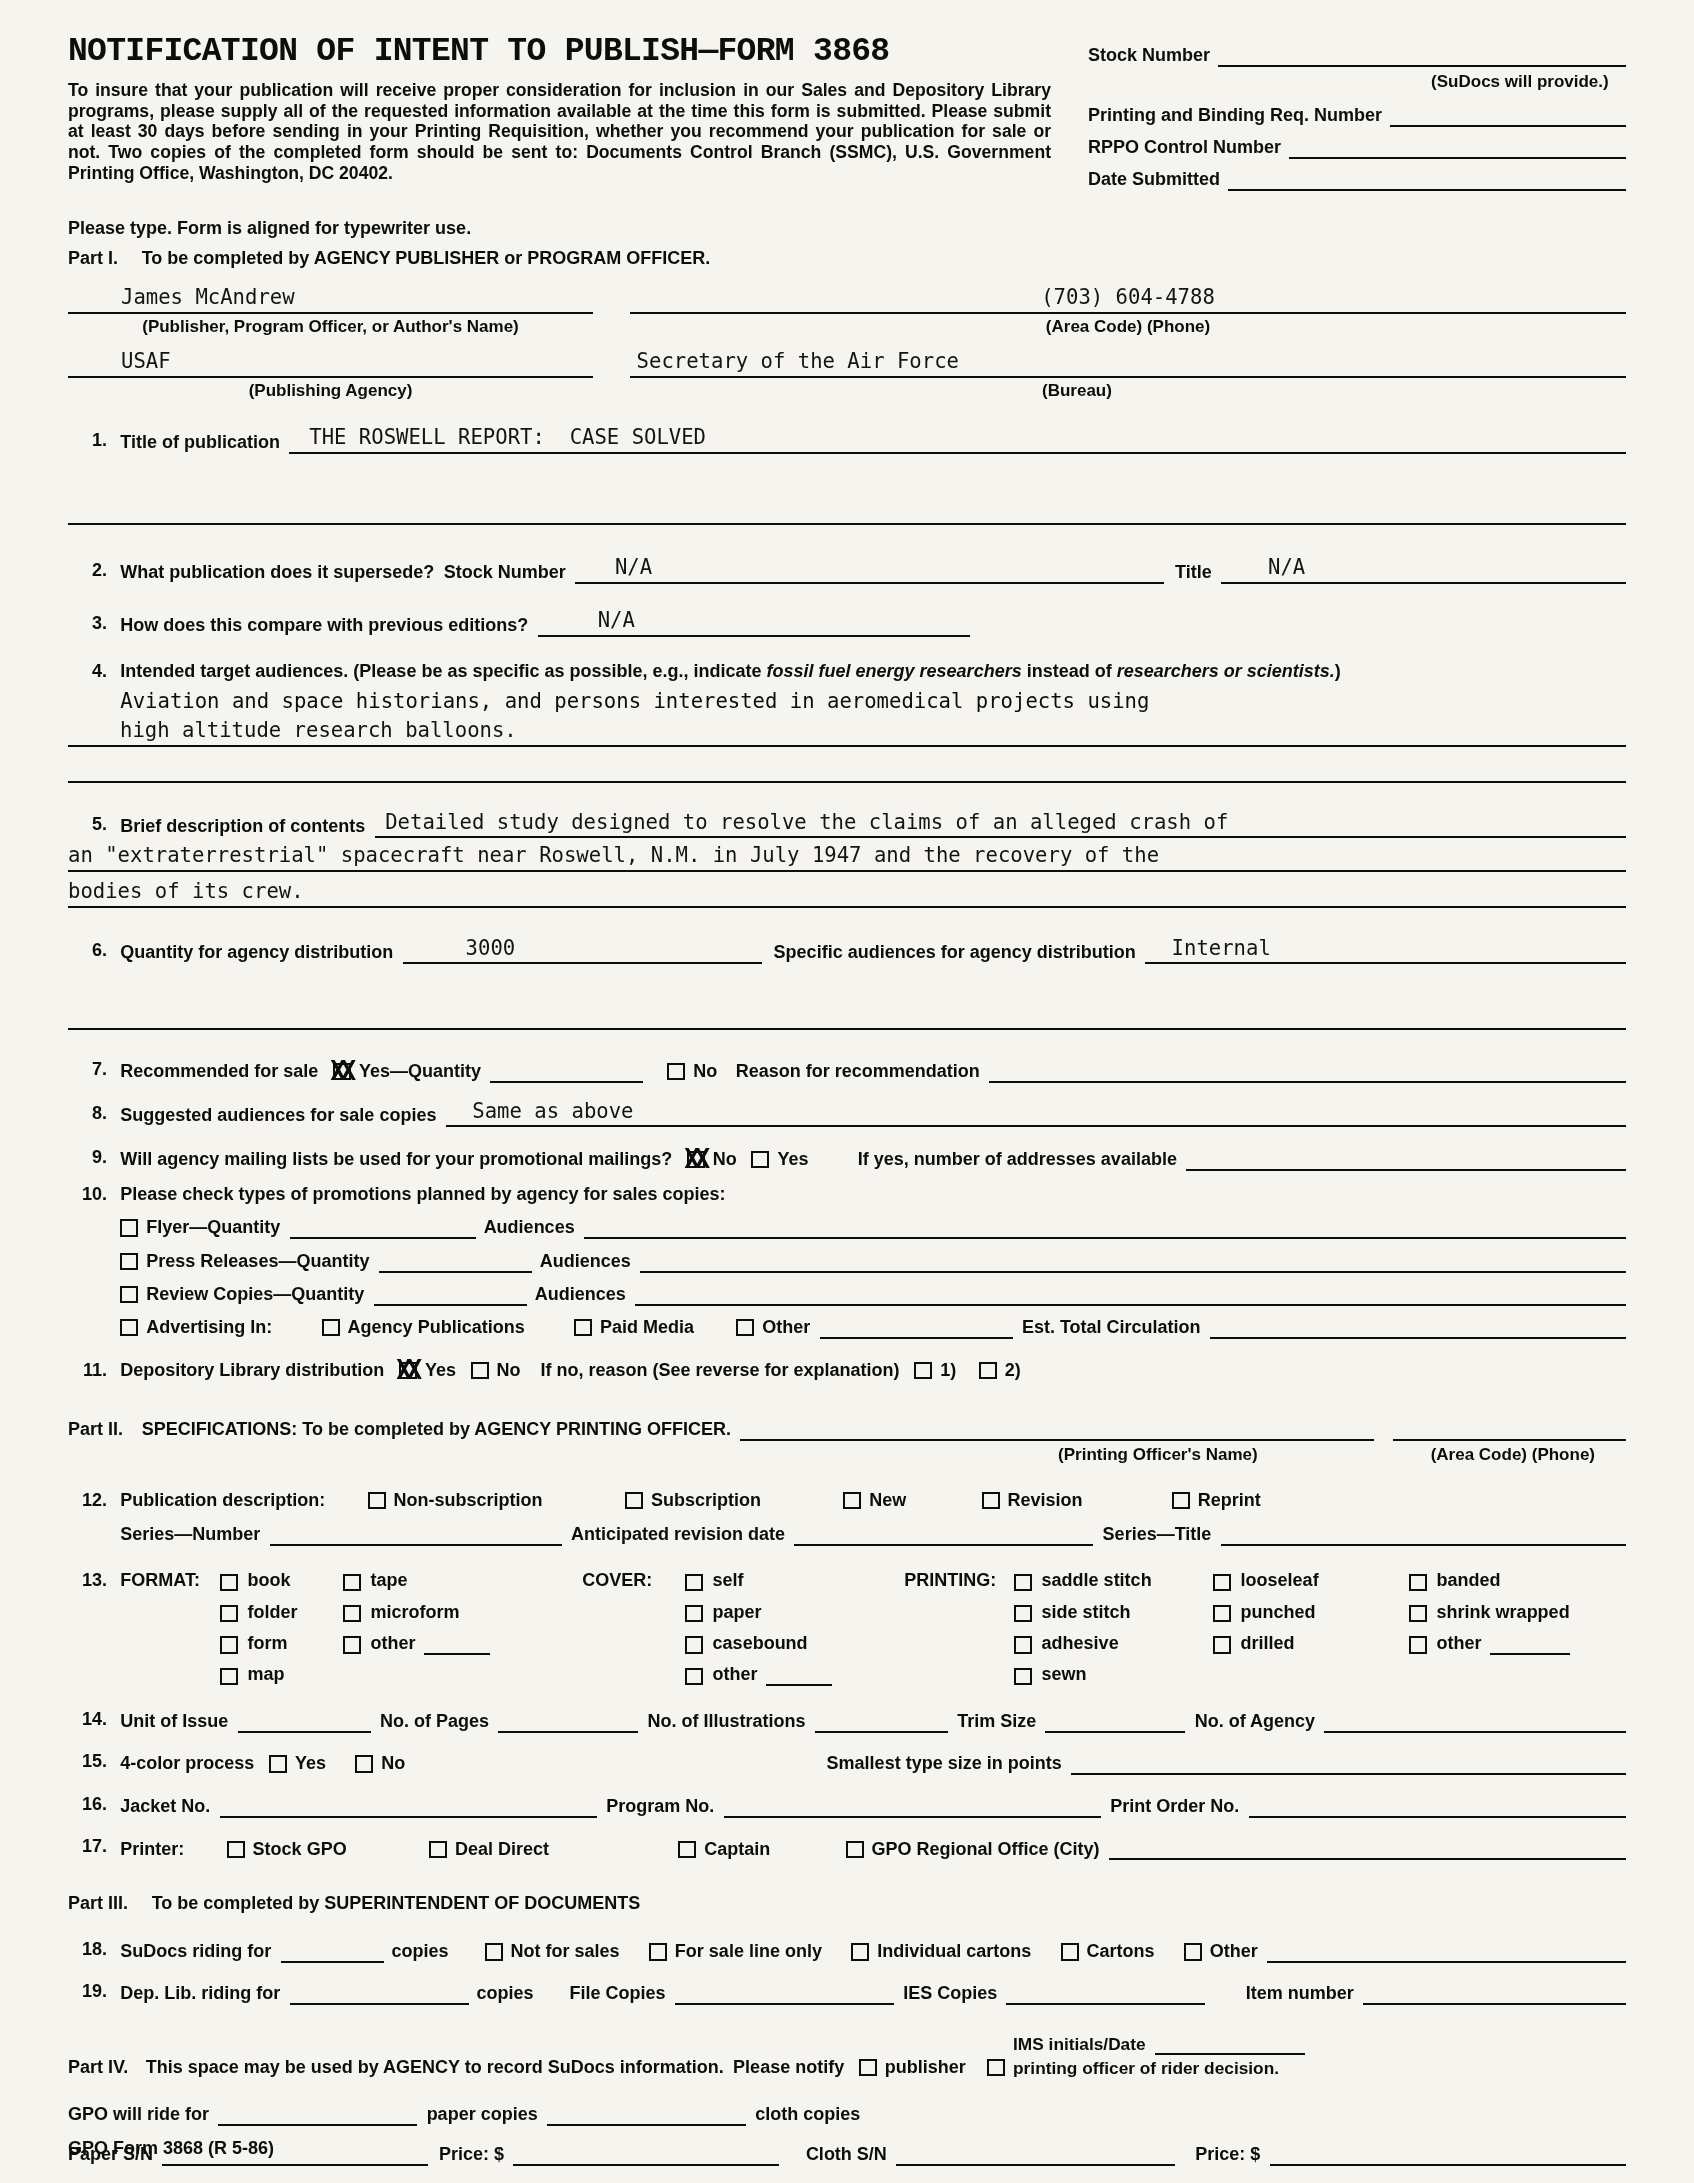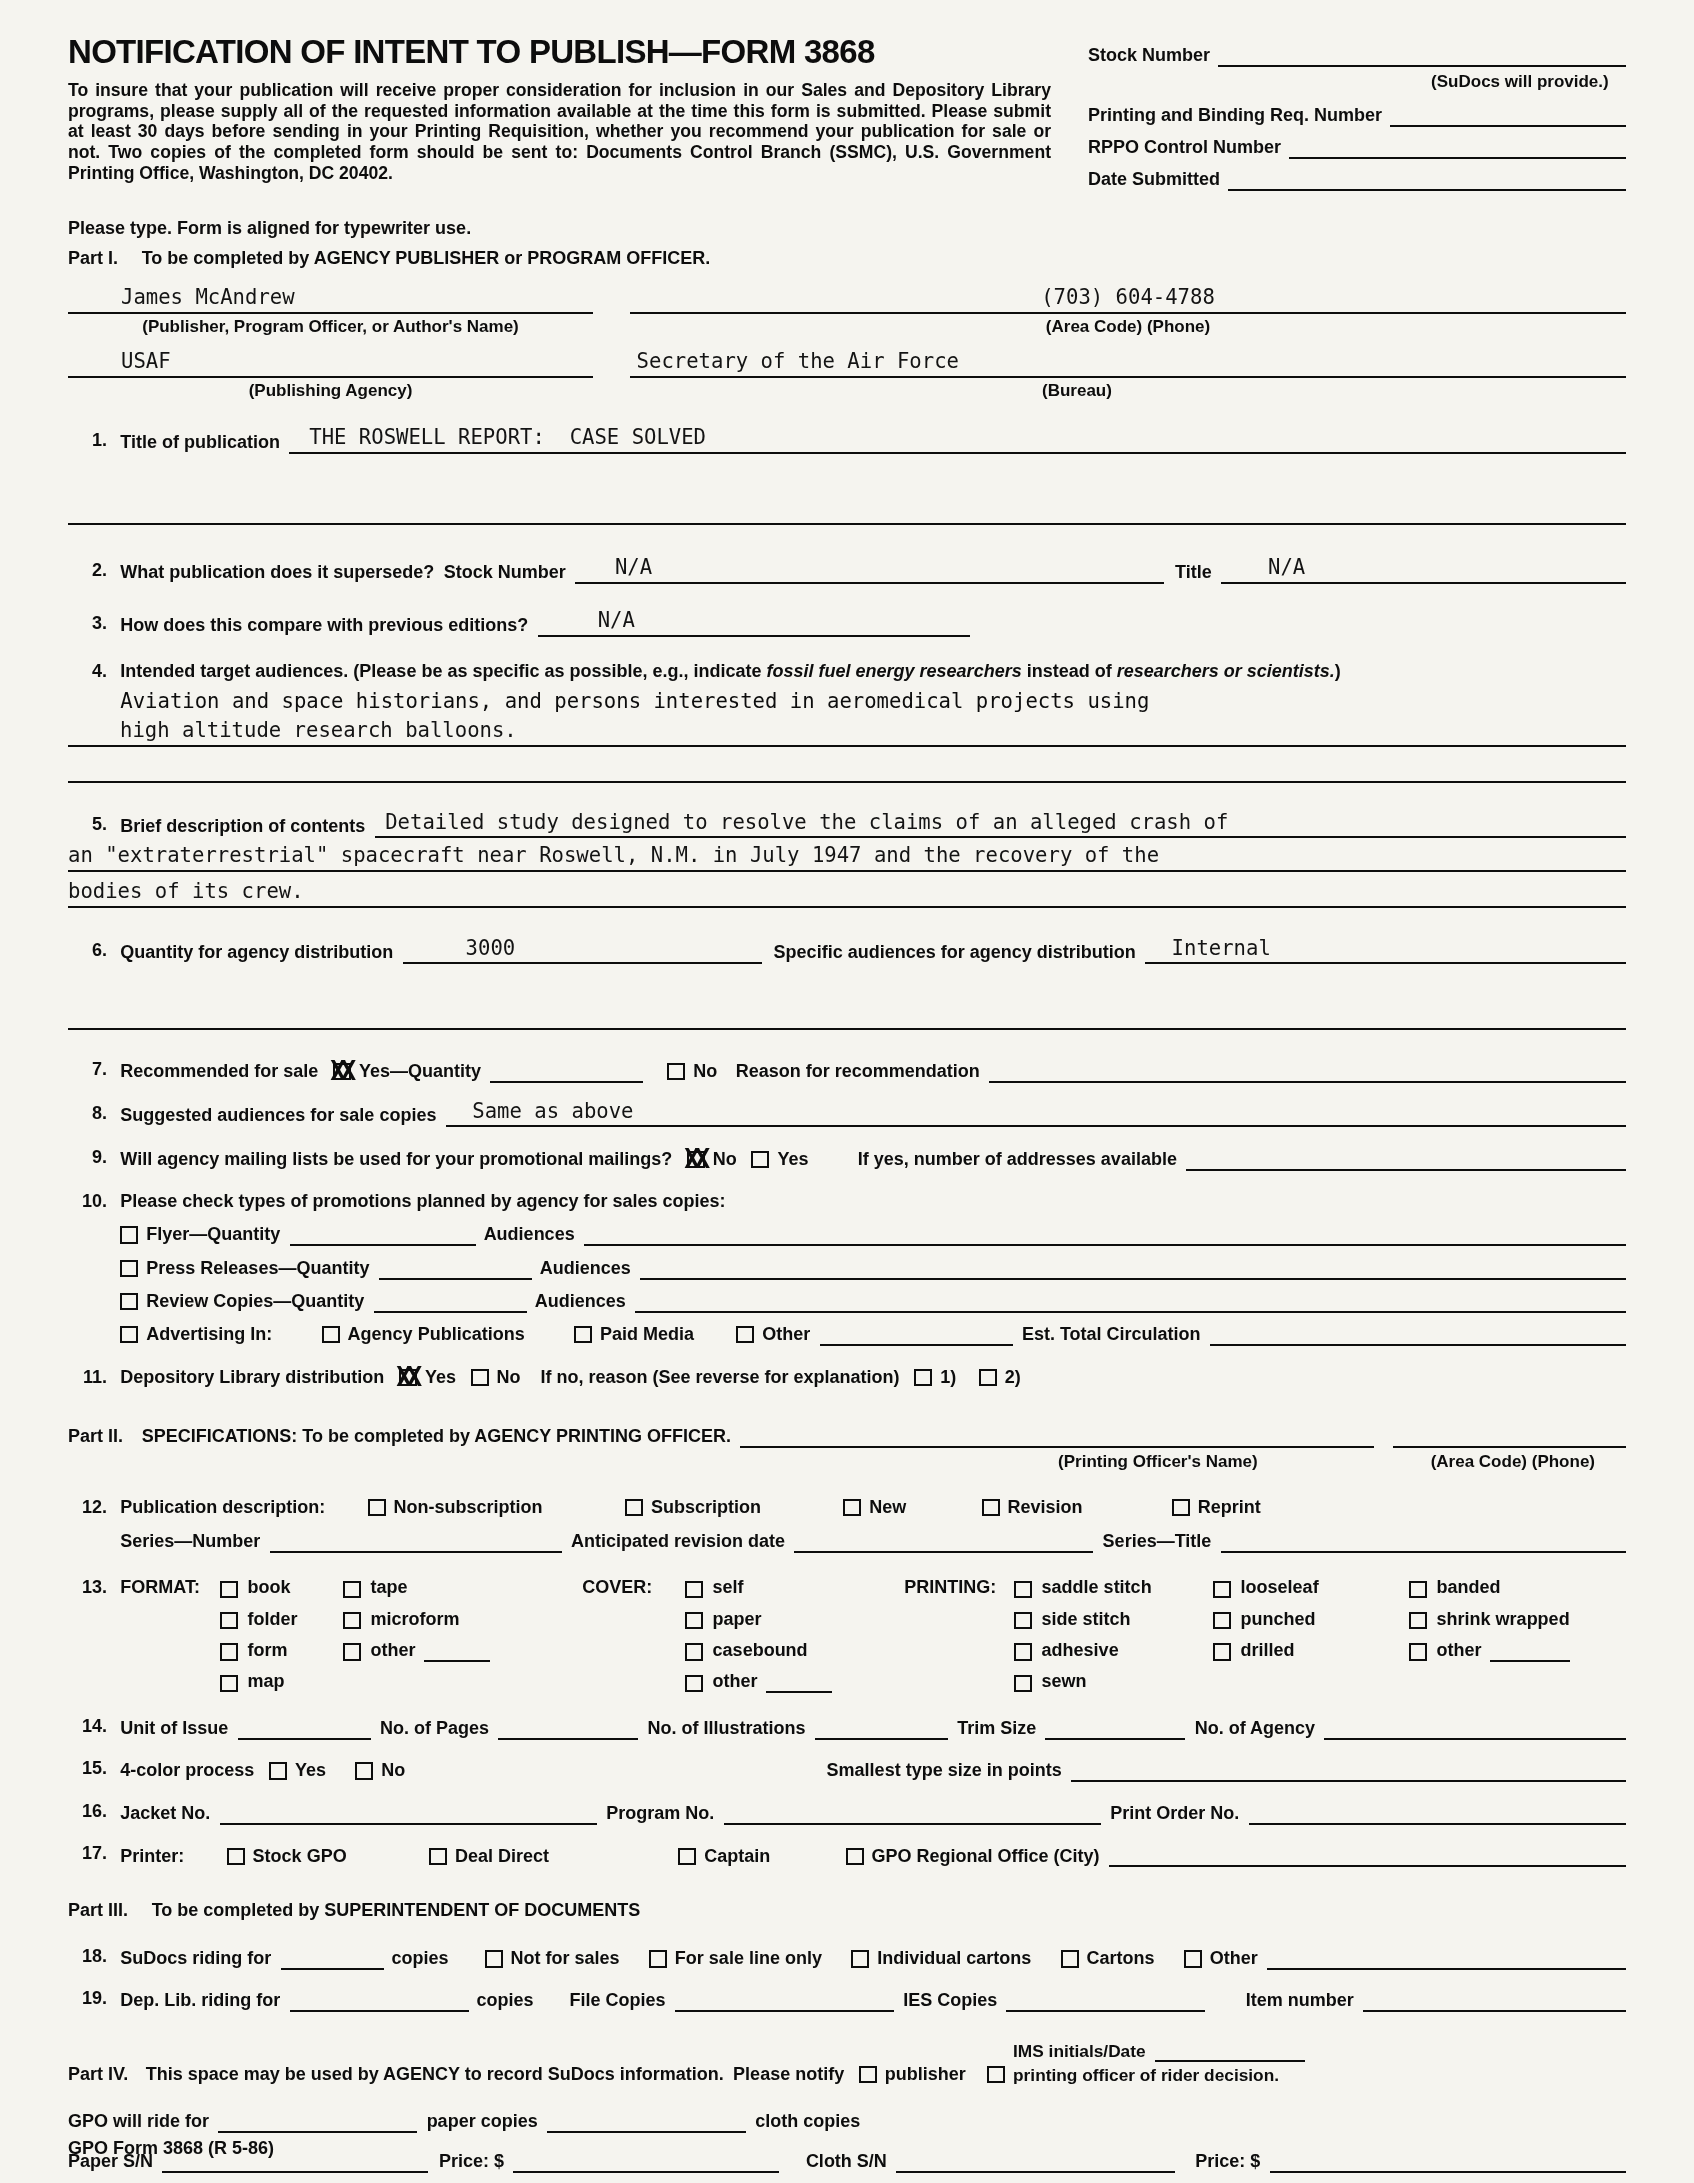--- a/index.html
+++ b/index.html
@@ -32,21 +32,21 @@
   .cb { flex: 0 0 auto; width: 18px; height: 17.3px; border: 2px solid #0d0d0d; position: relative; margin: 0 8px 2.7px 5.3px; }
   .cb .mk {
     position: absolute; left: -4.7px; top: -9.3px;
     font-family: "DejaVu Sans Mono", monospace; font-size: 26px; font-weight: 700;
     letter-spacing: -5.3px; white-space: nowrap;
   }
 
   
   .hdr { display: flex; gap: 37px; }
   .hdr-left { flex: 0 0 983px; }
-  .hdr-title { font-size: 33px; font-weight: 700; letter-spacing: -0.7px; white-space: nowrap; margin-bottom: 8px; }
+  .hdr-title { font-size: 33px; font-weight: 700; letter-spacing: -0.7px; white-space: nowrap; margin-bottom: 8px; font-family: Liberation Mono, monospace; }
   .hdr-intro { font-size: 17.6px; line-height: 20.6px; text-align: justify; }
   .hdr-right { flex: 1; padding-top: 10.6px; }
   .hr-row { display: flex; align-items: flex-end; margin-bottom: 8px; }
   .hr-row .t { margin-right: 8px; }
   .hr-note { text-align: right; font-size: 17px; margin: -2.7px 17.3px 10.6px 0; }
 
   .type-note { margin-top: 18.6px; }
   .phead { margin-top: 8px; }
   .phead .pl { margin-right: 18.6px; }
   .p2caps { display: flex; justify-content: flex-end; gap: 173px; padding-right: 31px; font-size: 17px; margin-top: 4px; }
@@ -266,21 +266,21 @@
           <span class="mk">XX</span>
         </span>
       <span class="t">No</span>
       <span class="cb"></span>
       <span class="t">Yes</span>
       <span class="t" style="margin-left:40px">If yes, number of addresses available</span>
       <span class="fill"></span>
     </div>
   </div>
 
-  <div class="item" style="margin-top:20px">
+  <div class="item" style="margin-top:13px">
     <div class="num">10.</div>
     <div class="body">
       <div>Please check types of promotions planned by agency for sales copies:</div>
 
       <div class="row" style="margin-top:9.3px">
         <span class="cb" style="margin-left:0"></span>
         <span class="t">Flyer—Quantity</span>
         <span class="fill fillfix" style="flex:0 0 186px; margin-right:8px"></span>
         <span class="t">Audiences</span>
         <span class="fill"></span>

